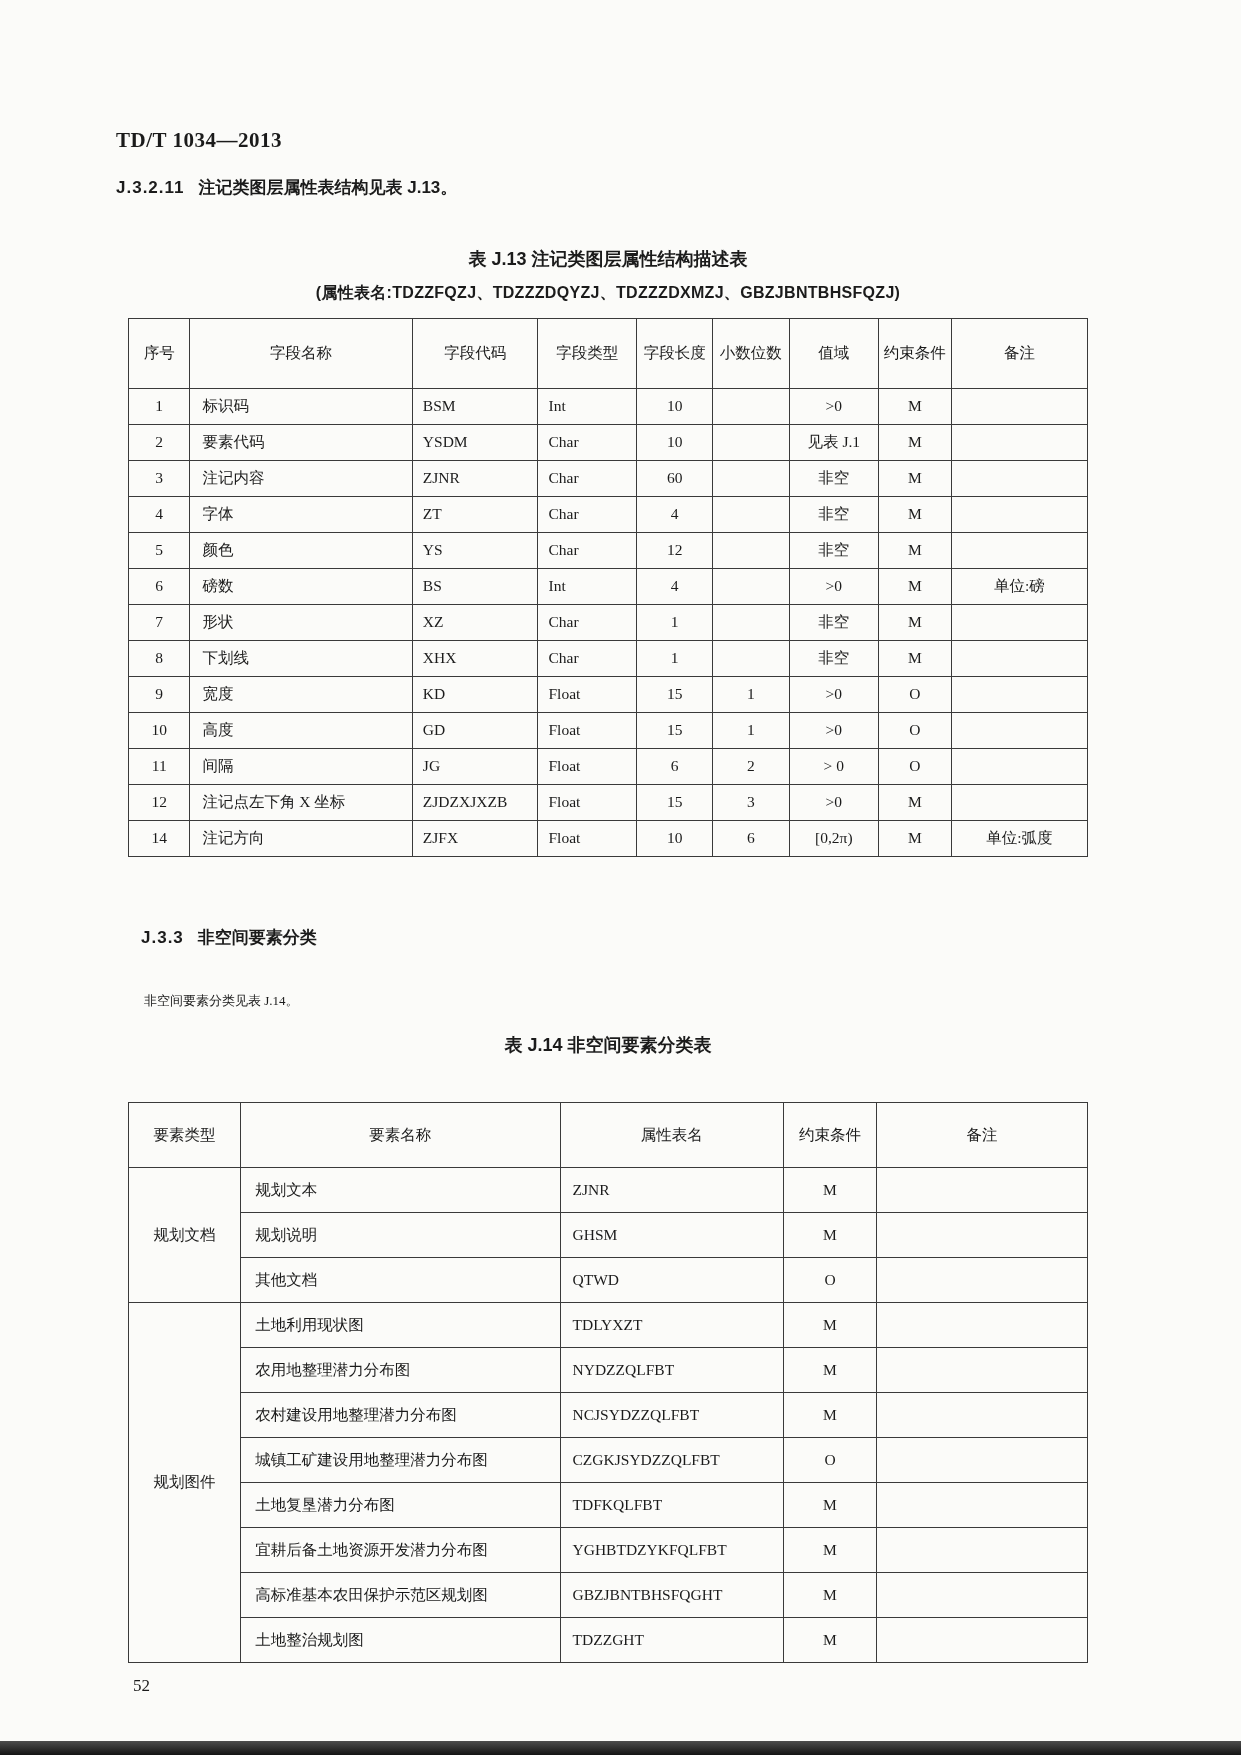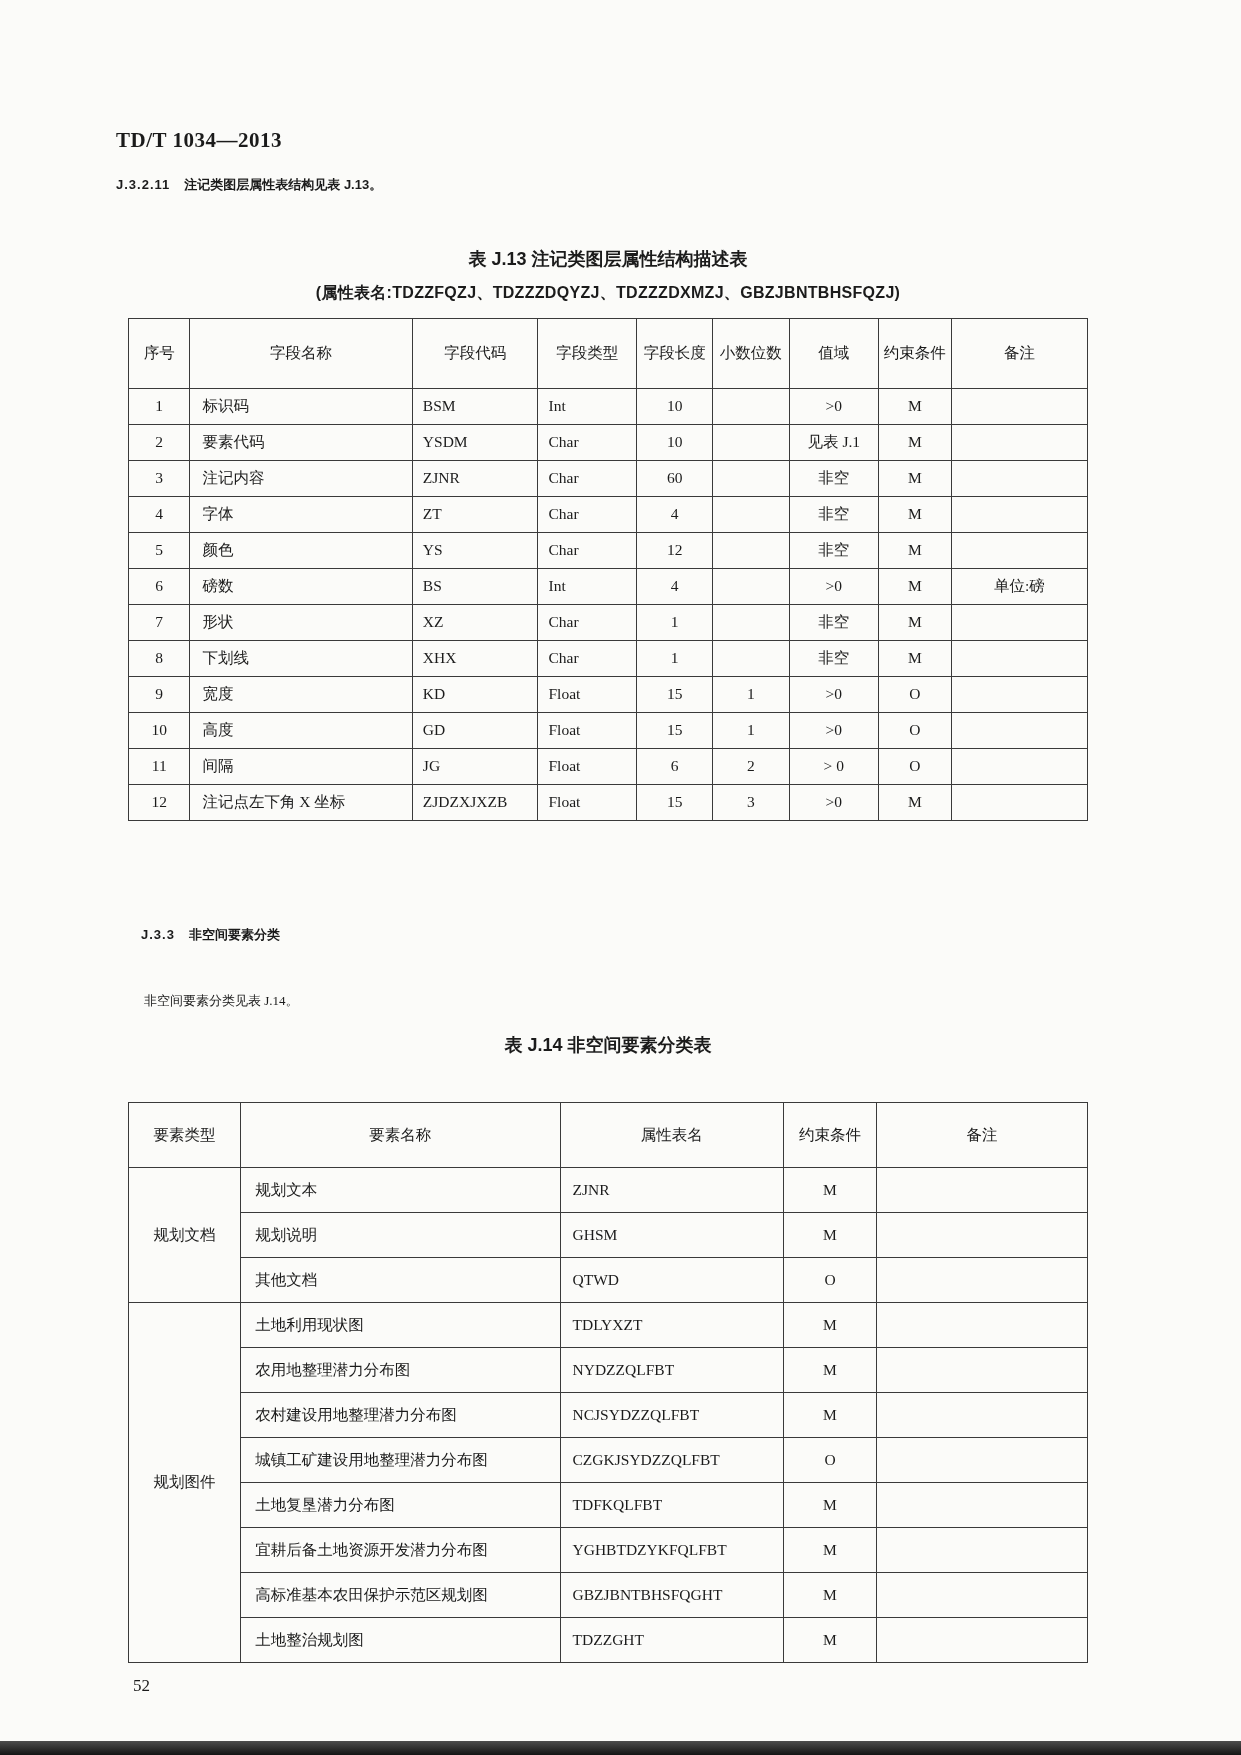--- a/index.html
+++ b/index.html
@@ -16,21 +16,21 @@
   #doc-number {
     left: 116px; top: 128px;
     font-size: 21px; font-weight: bold;
     letter-spacing: 0.5px;
   }
 
   .clause-line {
     left: 116px;
     font-family: "Liberation Sans", sans-serif;
     font-weight: bold;
-    font-size: 13px;
+    font-size: 17px;
   }
   .clause-num { margin-right: 14px; letter-spacing: 1px; }
 
   .table-title {
     left: 128px; width: 960px;
     text-align: center;
     font-family: "Liberation Sans", sans-serif;
     font-weight: bold;
     font-size: 18px;
   }
@@ -253,20 +253,31 @@
         <td>12</td>
         <td>注记点左下角 X 坐标</td>
         <td>ZJDZXJXZB</td>
         <td>Float</td>
         <td>15</td>
         <td>3</td>
         <td>&gt;0</td>
         <td>M</td>
         <td></td>
       </tr>
+      <tr>
+        <td>14</td>
+        <td>注记方向</td>
+        <td>ZJFX</td>
+        <td>Float</td>
+        <td>10</td>
+        <td>6</td>
+        <td>[0,2π)</td>
+        <td>M</td>
+        <td>单位:弧度</td>
+      </tr>
     </tbody>
 </table>
 
 <div class="abs clause-line" style="top:926px;margin-left:25px;">
   <span class="clause-num">J.3.3</span><span>非空间要素分类</span>
 </div>
 
 <div class="abs body-text" style="top:992px;">非空间要素分类见表 J.14。</div>
 
 <div class="abs table-title" style="top:1033px;">表 J.14  非空间要素分类表</div>

